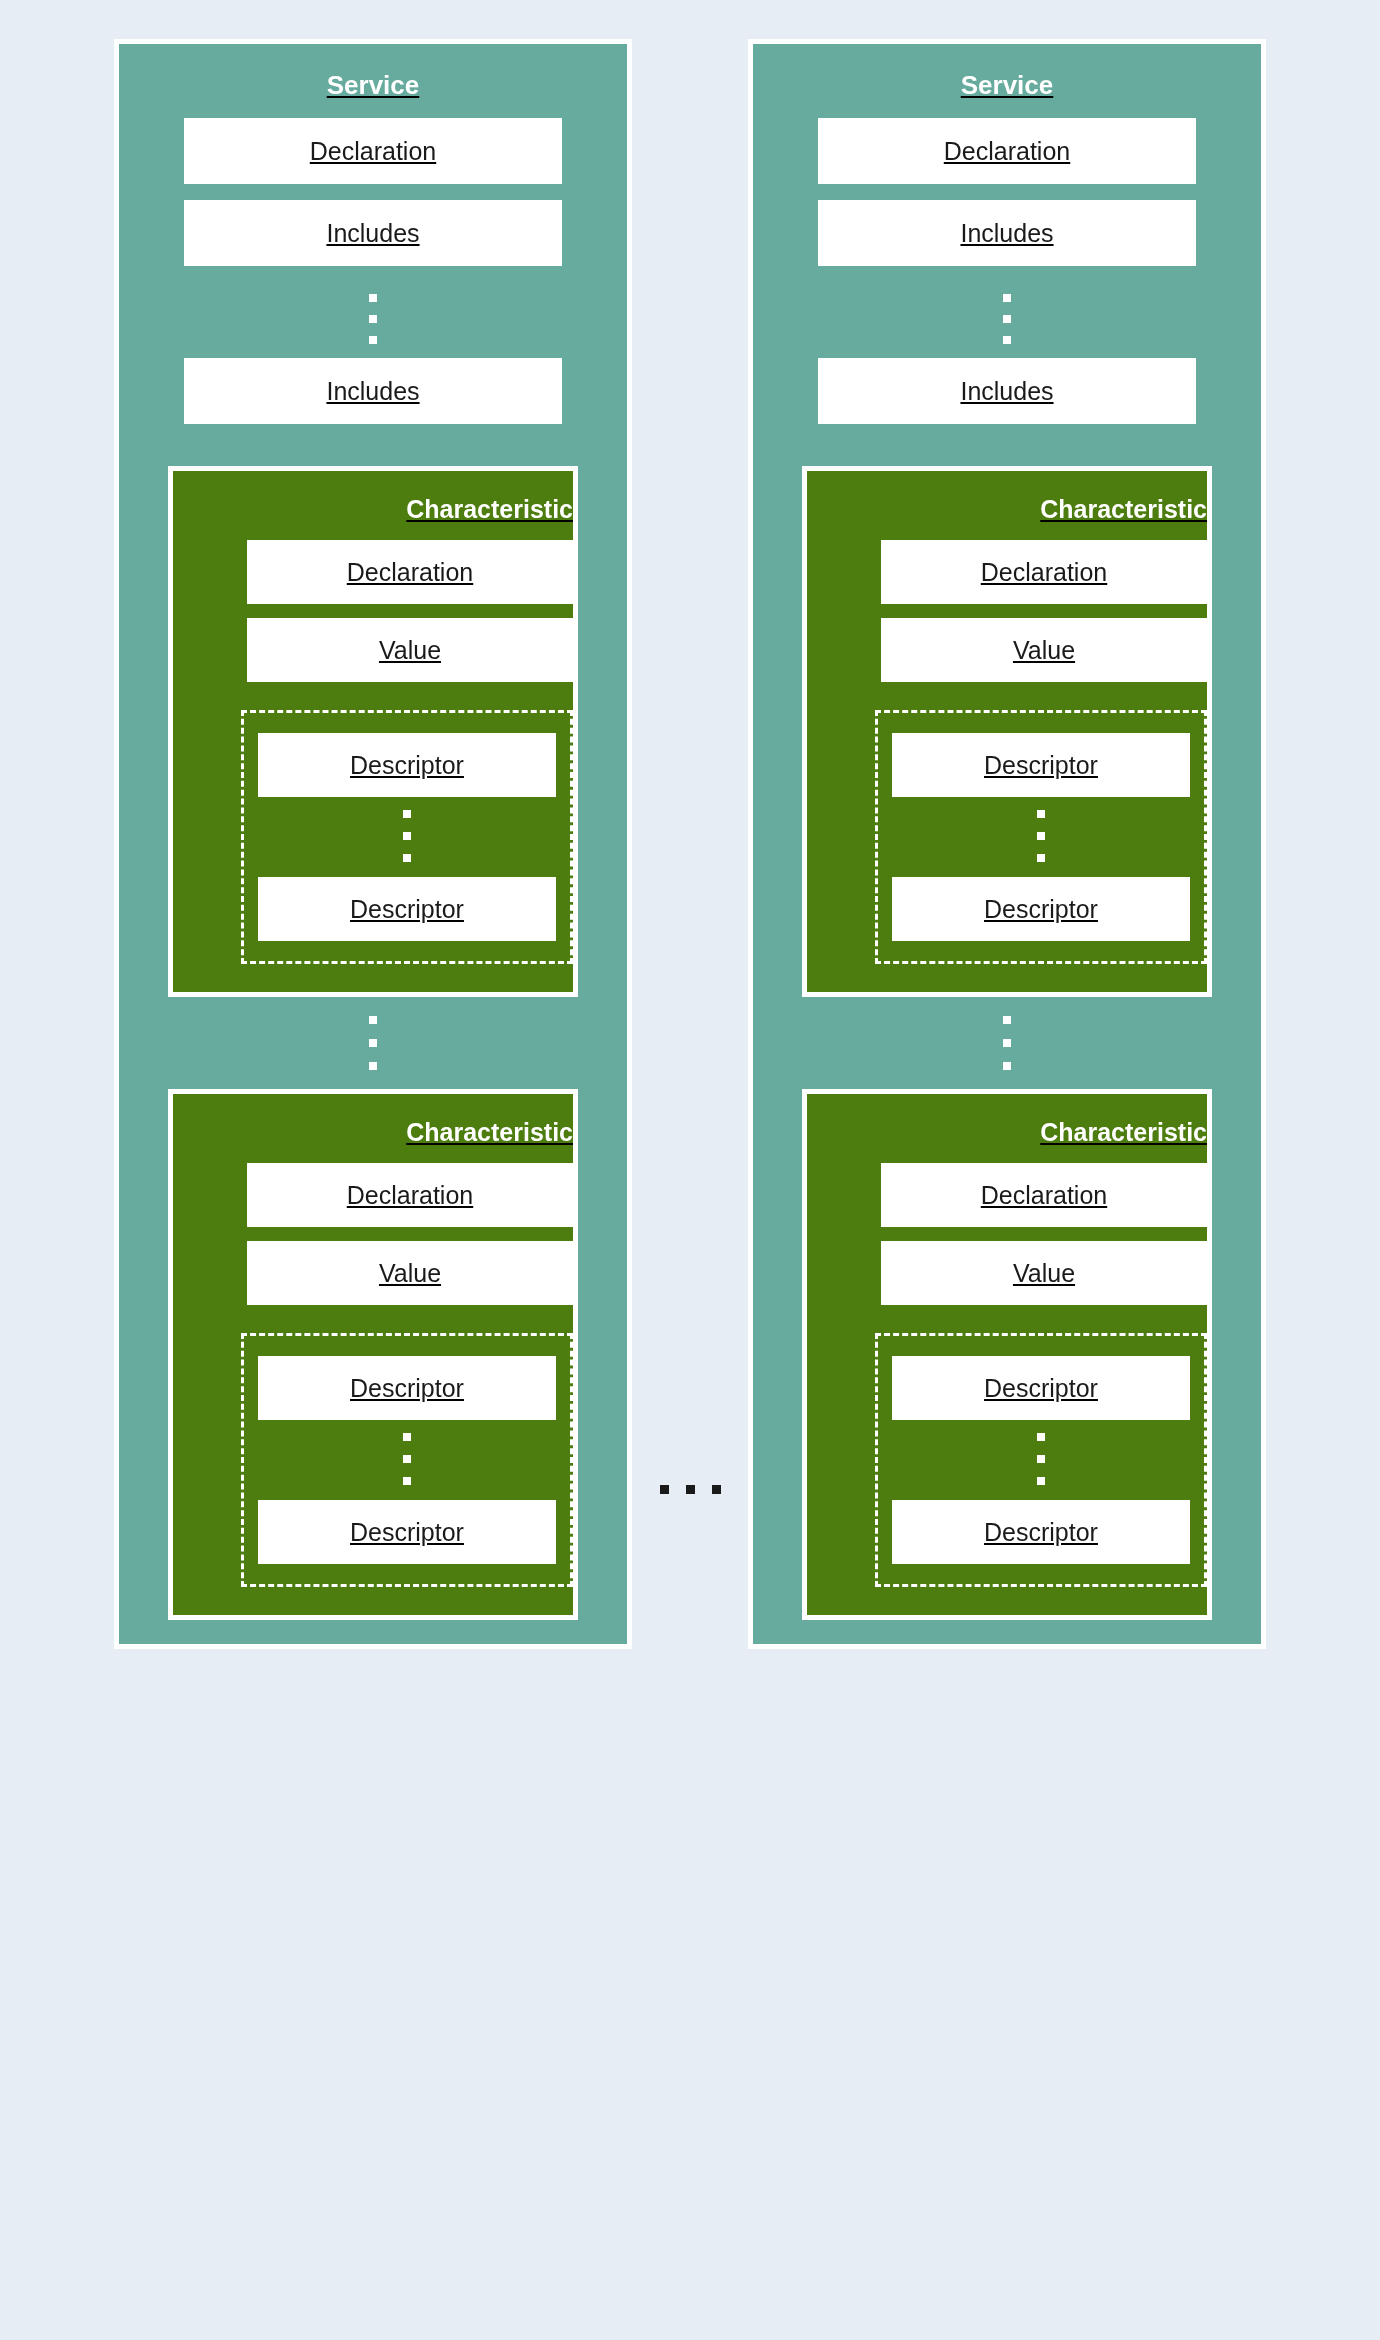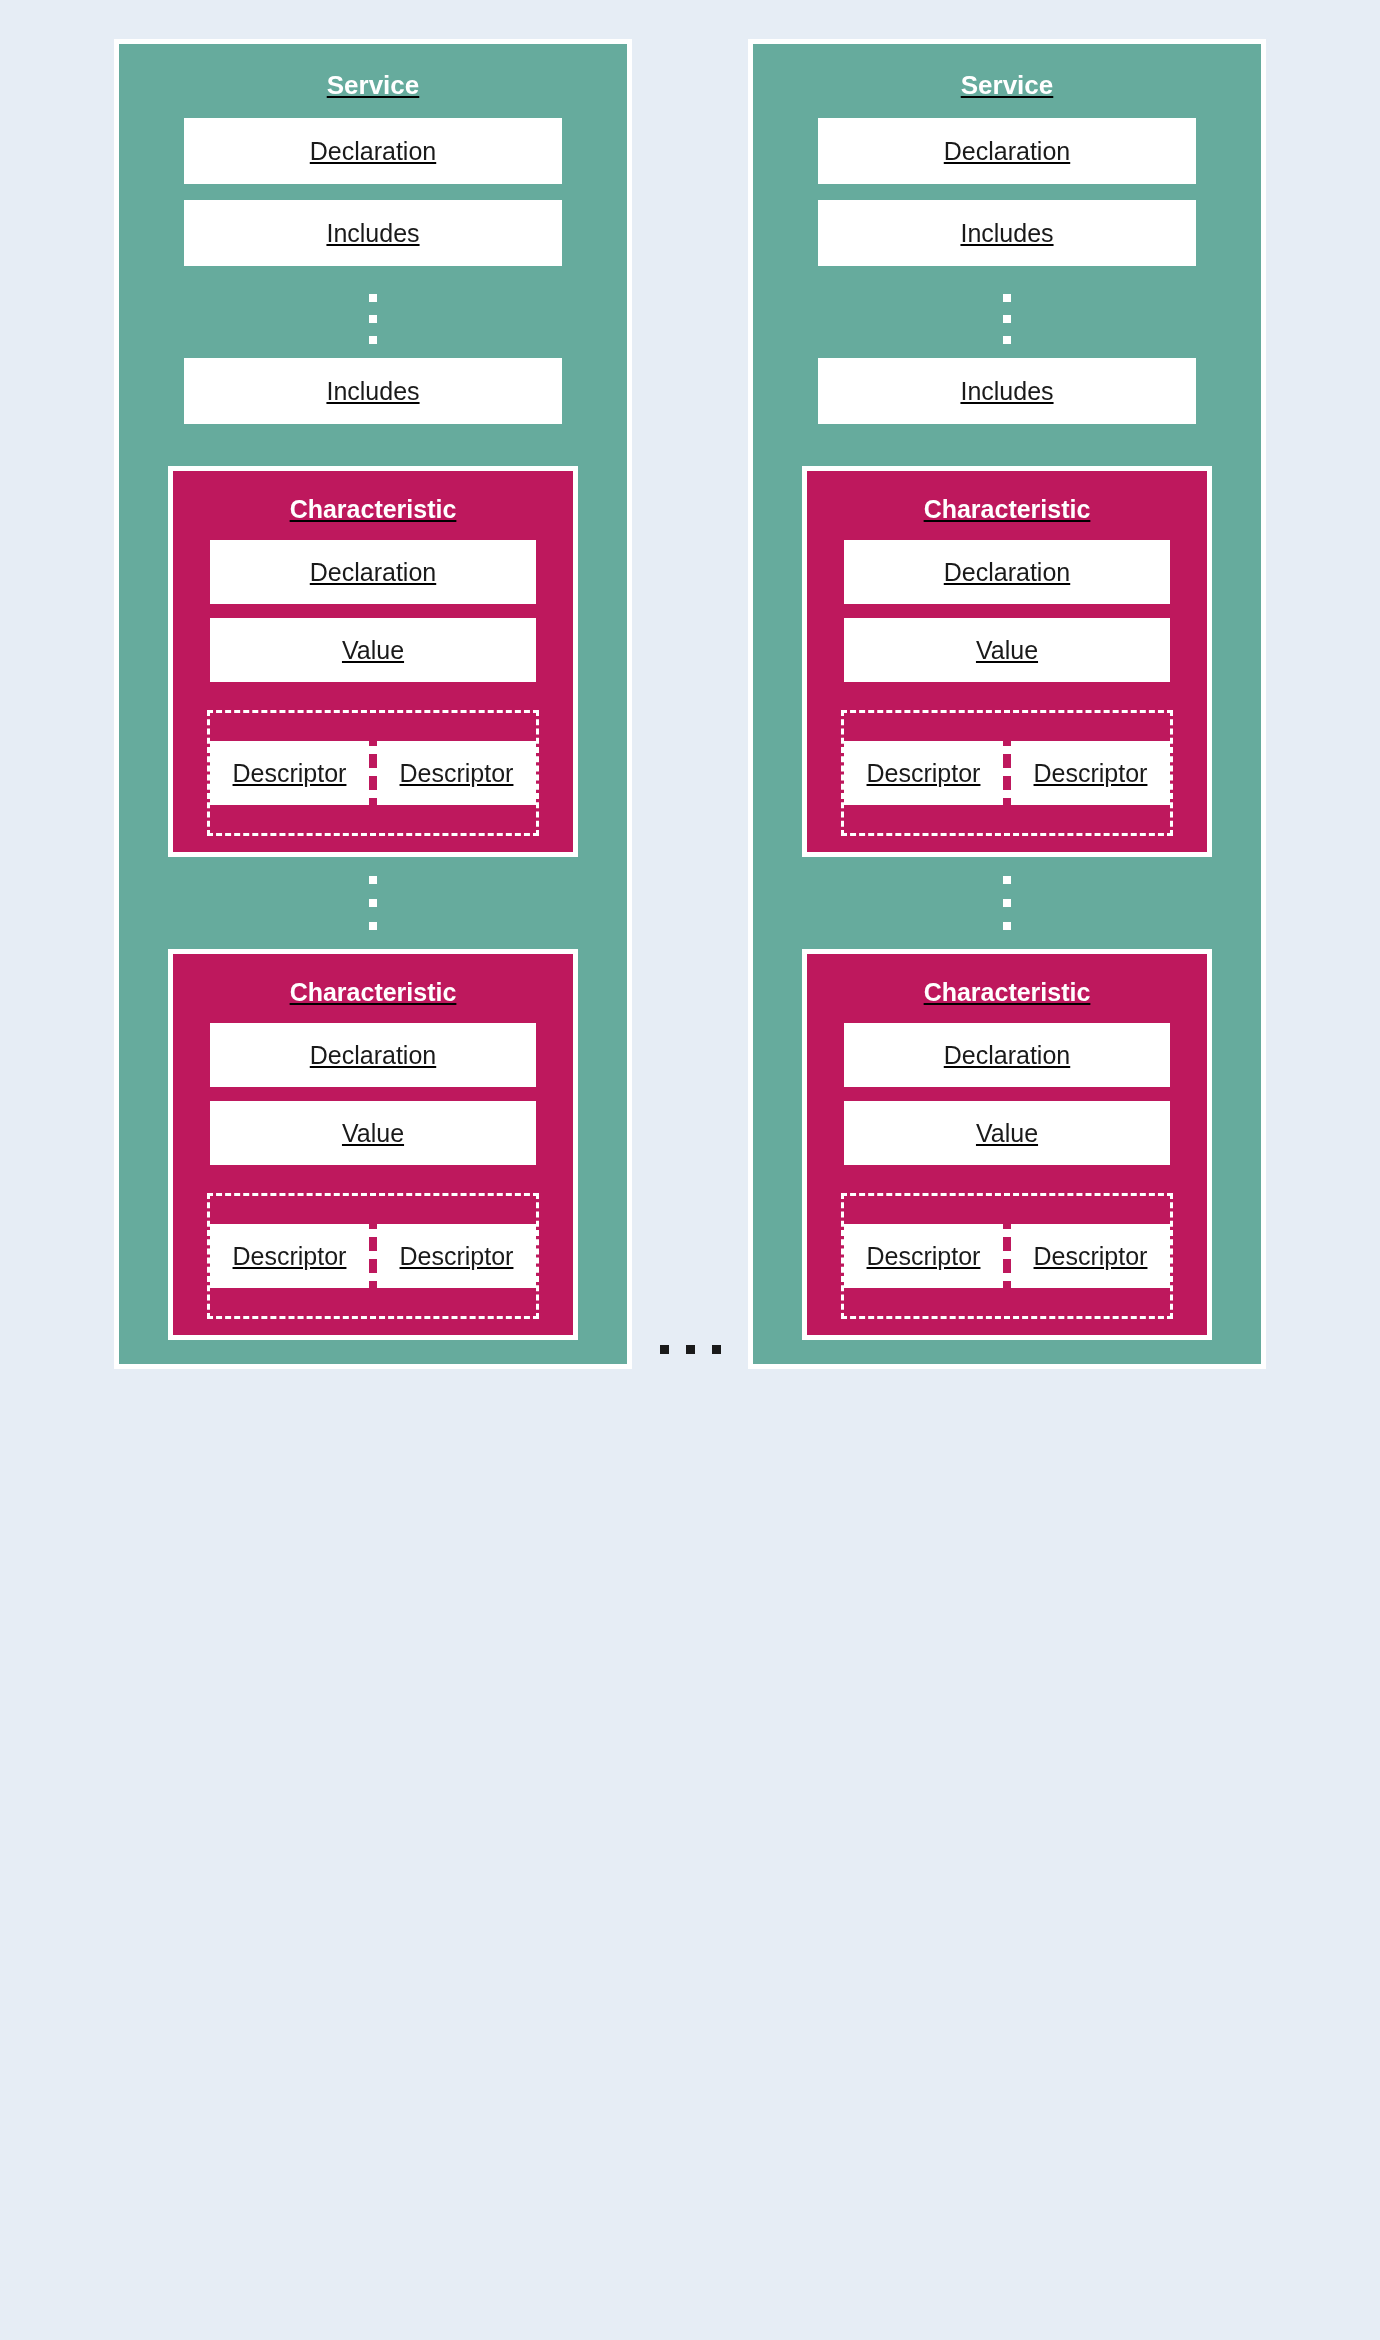--- a/index.html
+++ b/index.html
@@ -122,33 +122,33 @@
     height: 8px;
     background: #ffffff;
   }
   .v-ellipsis.tight { gap: 13px; margin: 12px 0 14px 0; }
   .v-ellipsis.between-chars { gap: 15px; margin: 19px 0 19px 0; }
 
   
   .char-outer {
     width: 410px;
     border: 5px solid #ffffff;
-    background: #be185d;
-    display: flex;
-    flex-direction: column;
-    align-items: center;
-    padding-bottom: 16px;
+    background: #4d7c0f;
+    display: flex;
+    flex-direction: column;
+    align-items: flex-end;
+    padding-bottom: 28px;
   }
 
   
   .desc-group {
     width: 332px;
     border: 3px dashed #ffffff;
     display: flex;
-    flex-direction: row;
+    flex-direction: column;
     align-items: center;
     padding: 20px 0 20px 0;
     margin-top: 14px;
   }
   .spacer-26 { height: 26px; }
 </style>
 </head>
 <body>
 
 <div class="page">

